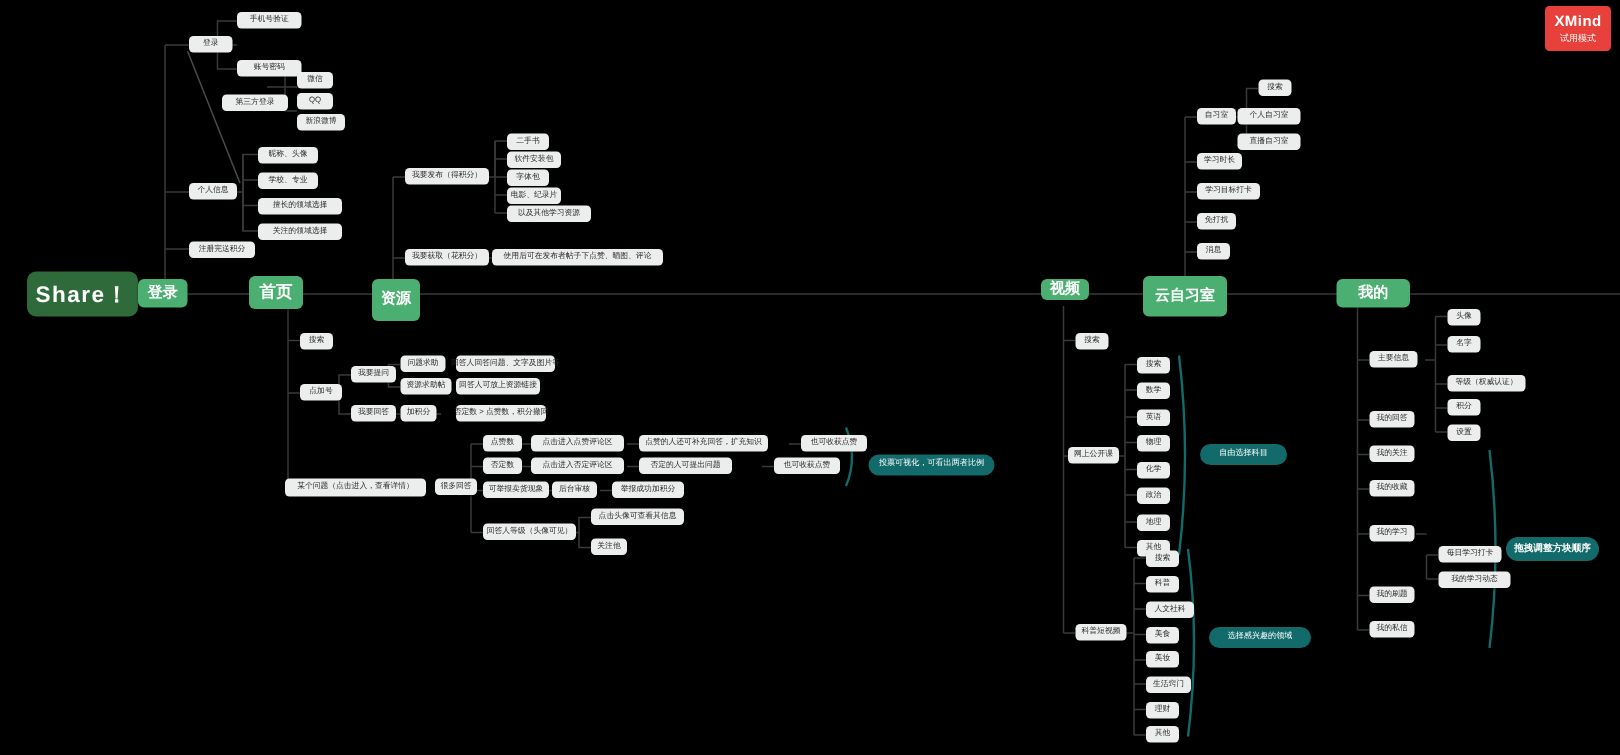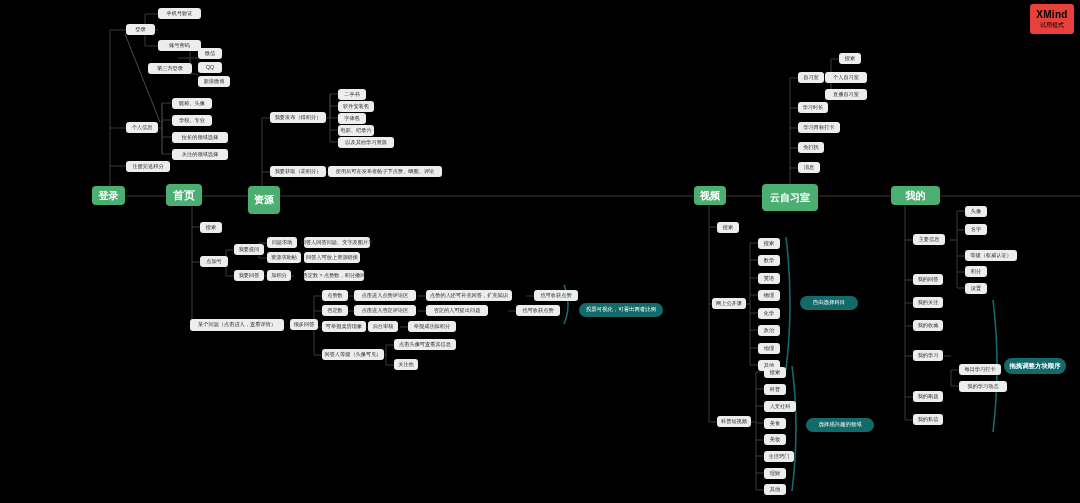--- a/index.html
+++ b/index.html
@@ -43,21 +43,21 @@
     border-radius:7px; padding:0 6px;
     box-shadow:0 1px 2px rgba(0,0,0,.4);
   }
   .n-summary.big { font-size:6.4px; font-weight:bold; border-radius:9px; }
 
   
   #xmind-badge {
     position:absolute; right:6px; top:4px;
     width:44px; height:30px; background:#e8403a; border-radius:3px;
     display:flex; flex-direction:column; align-items:center; justify-content:center;
-    color:#000000; gap:1px;
+    color:#ffffff; gap:1px;
   }
   #xmind-badge .bl { font-size:10px; font-weight:bold; letter-spacing:.3px; }
   #xmind-badge .sl { font-size:6px; }
 </style>
 </head>
 <body>
 
 <div id="canvas">
 
   <svg class="links" viewBox="0 0 1080 503">
@@ -200,25 +200,26 @@
     </g>
 
     <g fill="none" stroke="#126a6a" stroke-width="1.6">
       <path d="M564 285 Q572 305 564 324"></path>
       <path d="M786 237 Q794 303 786 370"></path>
       <path d="M792 366 Q800 428 792 491"></path>
       <path d="M993 300 Q1001 366 993 432"></path>
     </g>
   </svg>
 
+  <div class="node n-root" style="left:18px;top:181px;width:74px;height:30px;">Share！</div>
 
   <div class="node n-main" style="left:92px;top:186px;width:33px;height:19px;">登录</div>
   <div class="node n-main" style="left:166px;top:184px;width:36px;height:22px;font-size:11px;">首页</div>
   <div class="node n-main" style="left:248px;top:186px;width:32px;height:28px;">资源</div>
-  <div class="node n-main" style="left:694px;top:186px;width:32px;height:19px;">视频</div>
+  <div class="node n-main" style="left:694px;top:186px;width:32px;height:14px;">视频</div>
   <div class="node n-main" style="left:762px;top:184px;width:56px;height:27px;">云自习室</div>
   <div class="node n-main" style="left:891px;top:186px;width:49px;height:19px;">我的</div>
 
   <div class="node n-sub" style="left:126px;top:24px;width:29px;height:11px;">登录</div>
   <div class="node n-sub" style="left:158px;top:8px;width:43px;height:11px;">手机号验证</div>
   <div class="node n-sub" style="left:158px;top:40px;width:43px;height:11px;">账号密码</div>
   <div class="node n-sub" style="left:158px;top:52px;width:0px;height:0px;opacity:0;"></div>
   <div class="node n-sub" style="left:148px;top:63px;width:44px;height:11px;">第三方登录</div>
   <div class="node n-sub" style="left:198px;top:48px;width:24px;height:11px;">微信</div>
   <div class="node n-sub" style="left:198px;top:62px;width:24px;height:11px;">QQ</div>

